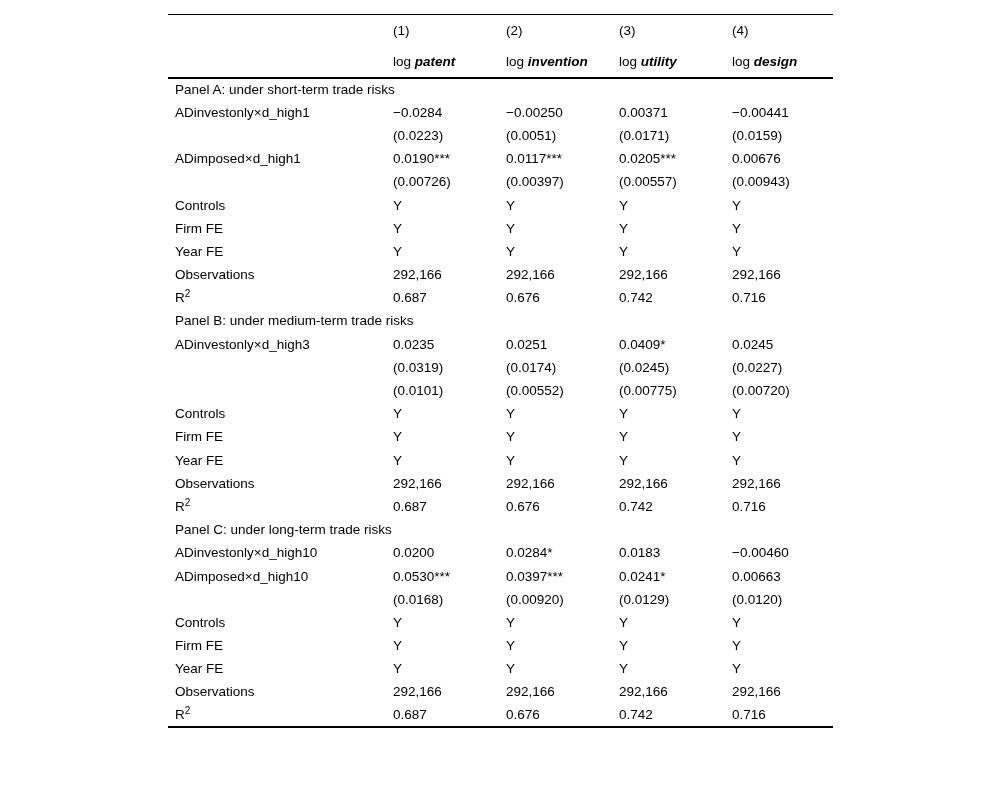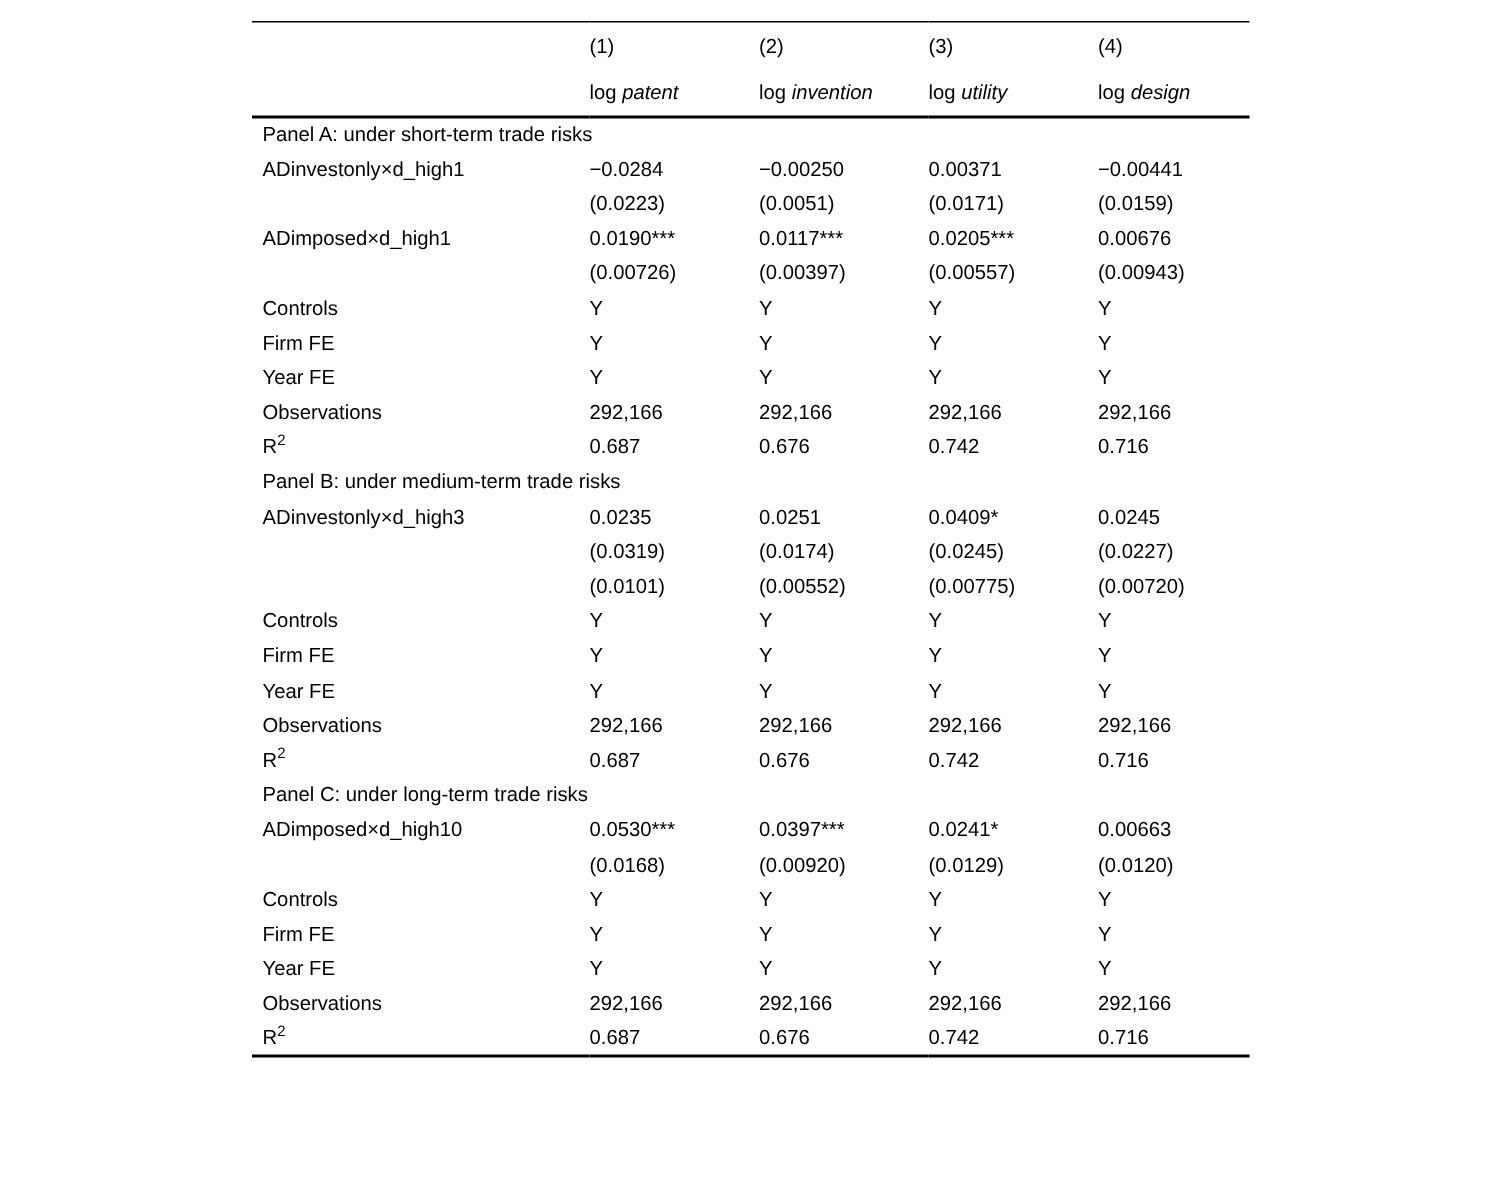--- a/index.html
+++ b/index.html
@@ -42,21 +42,21 @@
   td {
     font-size: 13.5px;
     height: 23.2px;
     vertical-align: middle;
     padding: 0;
     white-space: nowrap;
     overflow: visible;
     text-align: left;
   }
   .label-cell, .panel-title-cell { padding-left: 7px; }
-  i { font-style: italic; }
+  i { font-style: italic; font-weight: bold; }
   sup { font-size: 10px; line-height: 0; }
 </style>
 </head>
 <body>
 
 <div class="table-wrap">
   <table>
     <colgroup>
       <col class="c-label">
       <col class="c-1">
@@ -203,20 +203,27 @@
           <td class="label-cell"><span>R</span><sup>2</sup></td>
           <td>0.687</td>
           <td>0.676</td>
           <td>0.742</td>
           <td>0.716</td>
         </tr>
         <tr>
           <td class="panel-title-cell" colspan="5">Panel C: under long-term trade risks</td>
         </tr>
         <tr>
+          <td class="label-cell">ADinvestonly×d_high10</td>
+          <td>0.0200</td>
+          <td>0.0284*</td>
+          <td>0.0183</td>
+          <td>−0.00460</td>
+        </tr>
+        <tr>
           <td class="label-cell">ADimposed×d_high10</td>
           <td>0.0530***</td>
           <td>0.0397***</td>
           <td>0.0241*</td>
           <td>0.00663</td>
         </tr>
         <tr>
           <td class="label-cell"></td>
           <td>(0.0168)</td>
           <td>(0.00920)</td>

